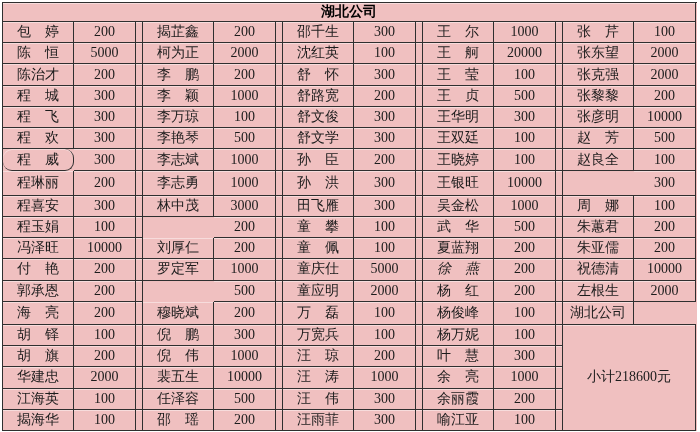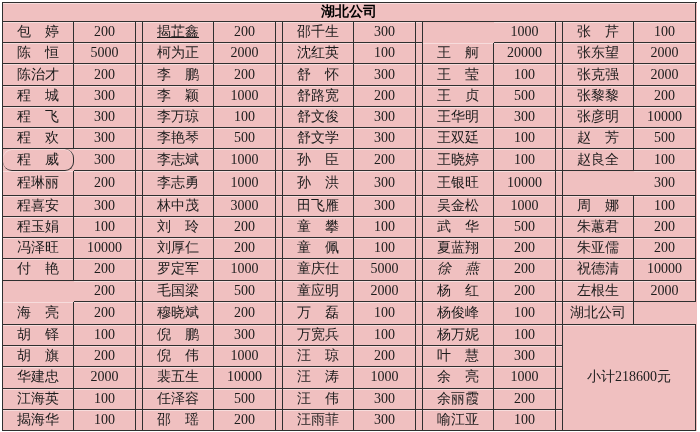--- a/index.html
+++ b/index.html
@@ -55,58 +55,57 @@
     <div class="cell" style="grid-area: 9 / 1;">程琳丽</div>
     <div class="cell amount" style="grid-area: 9 / 2;">200</div>
     <div class="cell" style="grid-area: 10 / 1;">程喜安</div>
     <div class="cell amount" style="grid-area: 10 / 2;">300</div>
     <div class="cell" style="grid-area: 11 / 1;">程玉娟</div>
     <div class="cell amount" style="grid-area: 11 / 2;">100</div>
     <div class="cell" style="grid-area: 12 / 1;">冯泽旺</div>
     <div class="cell amount" style="grid-area: 12 / 2;">10000</div>
     <div class="cell" style="grid-area: 13 / 1;">付　艳</div>
     <div class="cell amount" style="grid-area: 13 / 2;">200</div>
+    <div class="cell" style="grid-area: 14 / 1;">郭承恩</div>
     <div class="cell amount" style="grid-area: 14 / 2;">200</div>
     <div class="cell" style="grid-area: 15 / 1;">海　亮</div>
     <div class="cell amount" style="grid-area: 15 / 2;">200</div>
     <div class="cell" style="grid-area: 16 / 1;">胡　铎</div>
     <div class="cell amount" style="grid-area: 16 / 2;">100</div>
     <div class="cell" style="grid-area: 17 / 1;">胡　旗</div>
     <div class="cell amount" style="grid-area: 17 / 2;">200</div>
     <div class="cell" style="grid-area: 18 / 1;">华建忠</div>
     <div class="cell amount" style="grid-area: 18 / 2;">2000</div>
     <div class="cell" style="grid-area: 19 / 1;">江海英</div>
     <div class="cell amount" style="grid-area: 19 / 2;">100</div>
     <div class="cell" style="grid-area: 20 / 1;">揭海华</div>
     <div class="cell amount" style="grid-area: 20 / 2;">100</div>
-    <div class="cell" style="grid-area: 2 / 4; text-decoration: underline;">揭芷鑫</div>
+    <div class="cell" style="grid-area: 2 / 4;">揭芷鑫</div>
     <div class="cell amount" style="grid-area: 2 / 5;">200</div>
     <div class="cell" style="grid-area: 3 / 4;">柯为正</div>
     <div class="cell amount" style="grid-area: 3 / 5;">2000</div>
     <div class="cell" style="grid-area: 4 / 4;">李　鹏</div>
     <div class="cell amount" style="grid-area: 4 / 5;">200</div>
     <div class="cell" style="grid-area: 5 / 4;">李　颖</div>
     <div class="cell amount" style="grid-area: 5 / 5;">1000</div>
     <div class="cell" style="grid-area: 6 / 4;">李万琼</div>
     <div class="cell amount" style="grid-area: 6 / 5;">100</div>
     <div class="cell" style="grid-area: 7 / 4;">李艳琴</div>
     <div class="cell amount" style="grid-area: 7 / 5;">500</div>
     <div class="cell" style="grid-area: 8 / 4;">李志斌</div>
     <div class="cell amount" style="grid-area: 8 / 5;">1000</div>
     <div class="cell" style="grid-area: 9 / 4;">李志勇</div>
     <div class="cell amount" style="grid-area: 9 / 5;">1000</div>
     <div class="cell" style="grid-area: 10 / 4;">林中茂</div>
     <div class="cell amount" style="grid-area: 10 / 5;">3000</div>
-    <div class="cell" style="grid-area: 11 / 4;">刘　玲</div>
     <div class="cell amount" style="grid-area: 11 / 5;">200</div>
     <div class="cell" style="grid-area: 12 / 4;">刘厚仁</div>
     <div class="cell amount" style="grid-area: 12 / 5;">200</div>
     <div class="cell" style="grid-area: 13 / 4;">罗定军</div>
     <div class="cell amount" style="grid-area: 13 / 5;">1000</div>
-    <div class="cell" style="grid-area: 14 / 4;">毛国梁</div>
     <div class="cell amount" style="grid-area: 14 / 5;">500</div>
     <div class="cell" style="grid-area: 15 / 4;">穆晓斌</div>
     <div class="cell amount" style="grid-area: 15 / 5;">200</div>
     <div class="cell" style="grid-area: 16 / 4;">倪　鹏</div>
     <div class="cell amount" style="grid-area: 16 / 5;">300</div>
     <div class="cell" style="grid-area: 17 / 4;">倪　伟</div>
     <div class="cell amount" style="grid-area: 17 / 5;">1000</div>
     <div class="cell" style="grid-area: 18 / 4;">裴五生</div>
     <div class="cell amount" style="grid-area: 18 / 5;">10000</div>
     <div class="cell" style="grid-area: 19 / 4;">任泽容</div>
@@ -144,20 +143,21 @@
     <div class="cell" style="grid-area: 16 / 7;">万宽兵</div>
     <div class="cell amount" style="grid-area: 16 / 8;">100</div>
     <div class="cell" style="grid-area: 17 / 7;">汪　琼</div>
     <div class="cell amount" style="grid-area: 17 / 8;">200</div>
     <div class="cell" style="grid-area: 18 / 7;">汪　涛</div>
     <div class="cell amount" style="grid-area: 18 / 8;">1000</div>
     <div class="cell" style="grid-area: 19 / 7;">汪　伟</div>
     <div class="cell amount" style="grid-area: 19 / 8;">300</div>
     <div class="cell" style="grid-area: 20 / 7;">汪雨菲</div>
     <div class="cell amount" style="grid-area: 20 / 8;">300</div>
+    <div class="cell" style="grid-area: 2 / 10;">王　尔</div>
     <div class="cell amount" style="grid-area: 2 / 11;">1000</div>
     <div class="cell" style="grid-area: 3 / 10;">王　舸</div>
     <div class="cell amount" style="grid-area: 3 / 11;">20000</div>
     <div class="cell" style="grid-area: 4 / 10;">王　莹</div>
     <div class="cell amount" style="grid-area: 4 / 11;">100</div>
     <div class="cell" style="grid-area: 5 / 10;">王　贞</div>
     <div class="cell amount" style="grid-area: 5 / 11;">500</div>
     <div class="cell" style="grid-area: 6 / 10;">王华明</div>
     <div class="cell amount" style="grid-area: 6 / 11;">300</div>
     <div class="cell" style="grid-area: 7 / 10; text-align: right;">王双廷</div>

